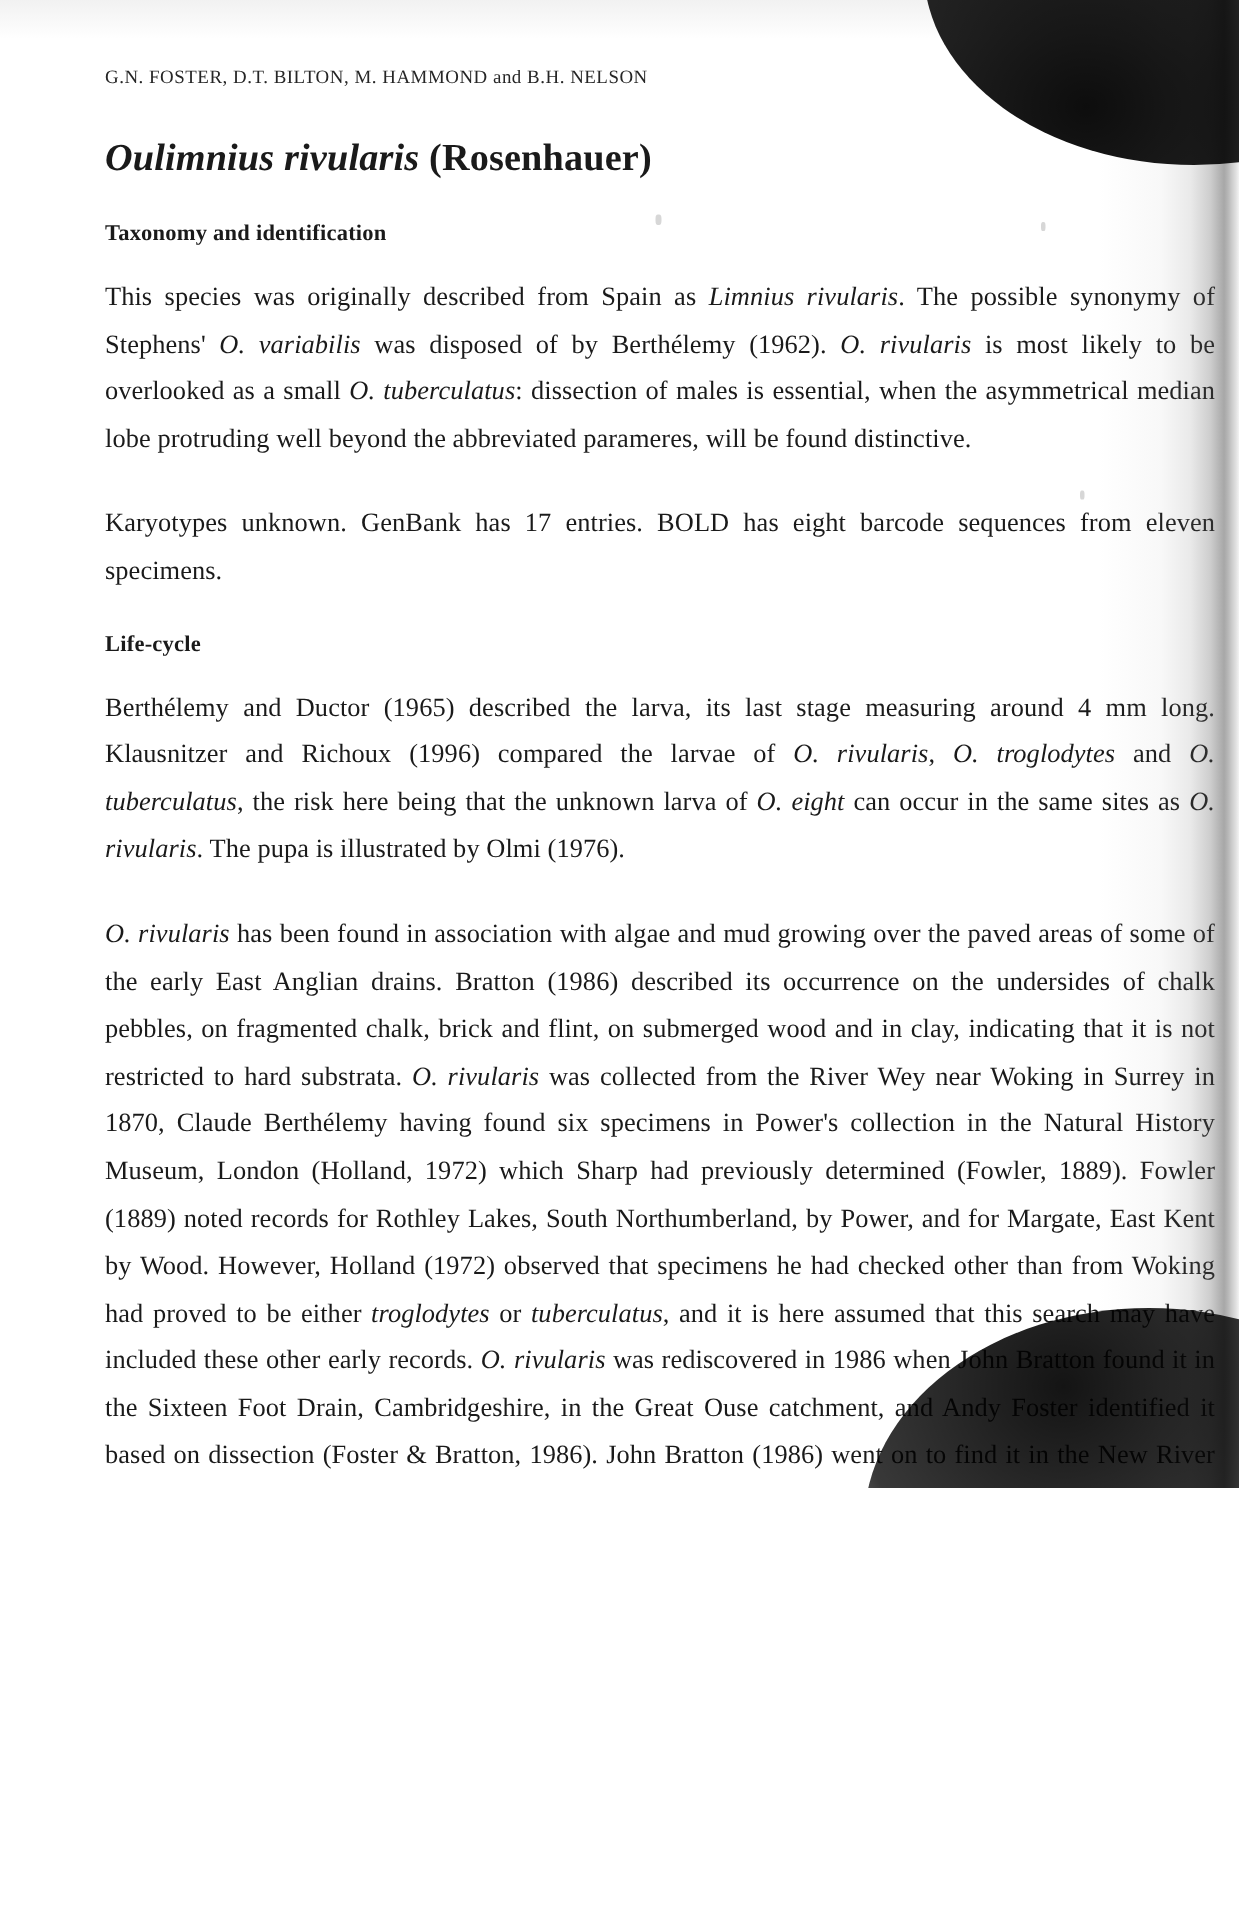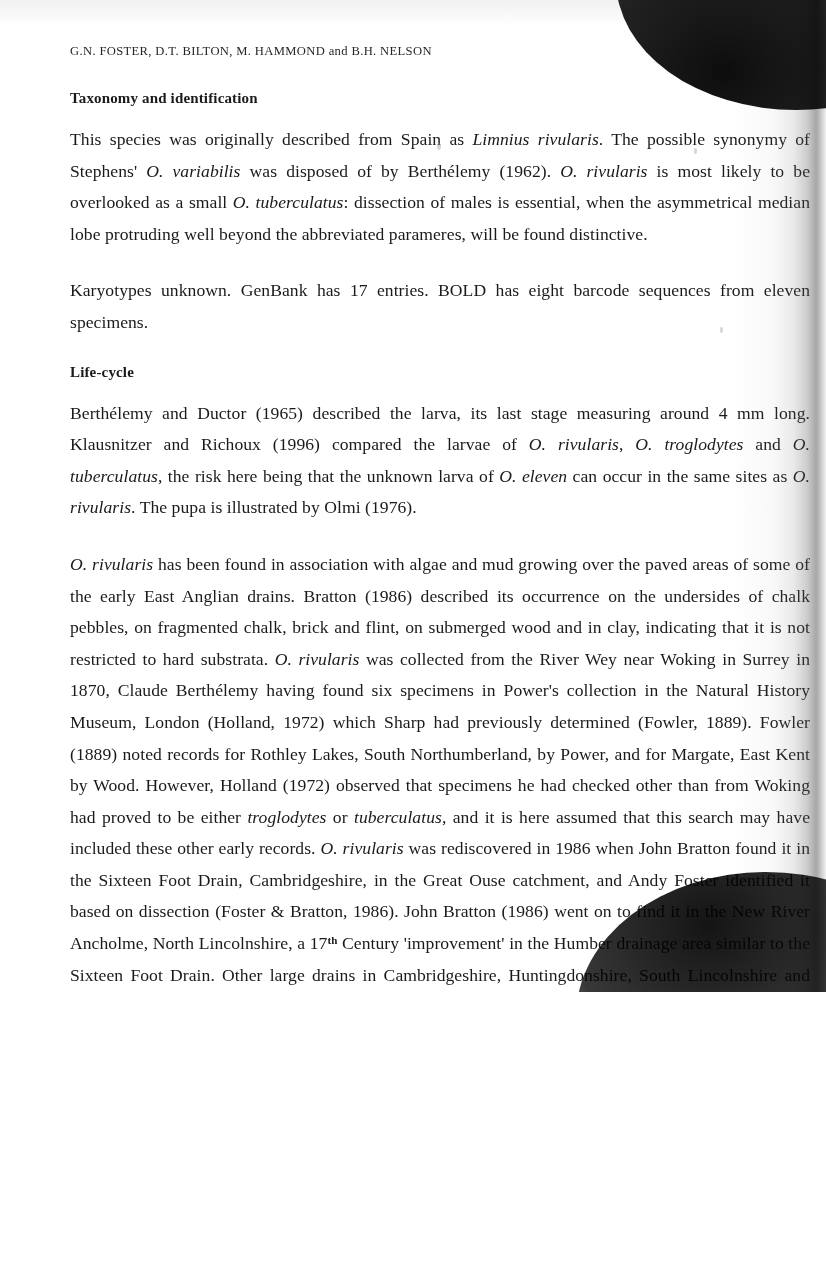--- a/index.html
+++ b/index.html
@@ -159,30 +159,31 @@
   <div class="corner-br"></div>
 
   <div class="speck" style="left:437px; top:143px; width:4px; height:7px;"></div>
   <div class="speck" style="left:694px; top:148px; width:3px; height:6px;"></div>
   <div class="speck" style="left:720px; top:327px; width:3px; height:6px;"></div>
 
   <div class="content">
 
     <div class="running-head">G.N. FOSTER, D.T. BILTON, M. HAMMOND and B.H. NELSON</div>
 
+    <h1 class="species-title"><span class="sci">Oulimnius rivularis</span> <span>(Rosenhauer)</span></h1>
 
     <h2 class="section">Taxonomy and identification</h2>
 
     <p class="body">This species was originally described from Spain as <i>Limnius rivularis</i>. The possible synonymy of Stephens' <i>O. variabilis</i> was disposed of by Berthélemy (1962). <i>O. rivularis</i> is most likely to be overlooked as a small <i>O. tuberculatus</i>: dissection of males is essential, when the asymmetrical median lobe protruding well beyond the abbreviated parameres, will be found distinctive.</p>
 
     <p class="body">Karyotypes unknown. GenBank has 17 entries. BOLD has eight barcode sequences from eleven specimens.</p>
 
     <h2 class="section gap-before">Life-cycle</h2>
 
-    <p class="body">Berthélemy and Ductor (1965) described the larva, its last stage measuring around 4 mm long. Klausnitzer and Richoux (1996) compared the larvae of <i>O. rivularis</i>, <i>O. troglodytes</i> and <i>O. tuberculatus</i>, the risk here being that the unknown larva of <i>O. eleven</i> can occur in the same sites as <i>O. rivularis</i>. The pupa is illustrated by Olmi (1976).</p>
+    <p class="body">Berthélemy and Ductor (1965) described the larva, its last stage measuring around 4 mm long. Klausnitzer and Richoux (1996) compared the larvae of <i>O. rivularis</i>, <i>O. troglodytes</i> and <i>O. tuberculatus</i>, the risk here being that the unknown larva of <i>O. eight</i> can occur in the same sites as <i>O. rivularis</i>. The pupa is illustrated by Olmi (1976).</p>
 
 
     <p class="body tight"><i>O. rivularis</i> has been found in association with algae and mud growing over the paved areas of some of the early East Anglian drains. Bratton (1986) described its occurrence on the undersides of chalk pebbles, on fragmented chalk, brick and flint, on submerged wood and in clay, indicating that it is not restricted to hard substrata. <i>O. rivularis</i> was collected from the River Wey near Woking in Surrey in 1870, Claude Berthélemy having found six specimens in Power's collection in the Natural History Museum, London (Holland, 1972) which Sharp had previously determined (Fowler, 1889). Fowler (1889) noted records for Rothley Lakes, South Northumberland, by Power, and for Margate, East Kent by Wood. However, Holland (1972) observed that specimens he had checked other than from Woking had proved to be either <i>troglodytes</i> or <i>tuberculatus</i>, and it is here assumed that this search may have included these other early records. <i>O. rivularis</i> was rediscovered in 1986 when John Bratton found it in the Sixteen Foot Drain, Cambridgeshire, in the Great Ouse catchment, and Andy Foster identified it based on dissection (Foster &amp; Bratton, 1986). John Bratton (1986) went on to find it in the New River Ancholme, North Lincolnshire, a 17<sup>th</sup> Century 'improvement' in the Humber drainage area similar to the Sixteen Foot Drain. Other large drains in Cambridgeshire, Huntingdonshire, South Lincolnshire and West Norfolk have also been found to support this species. In 2002 Robert Merritt found <i>O. rivularis</i> in 28 sites in the 18<sup>th</sup> Century Chesterfield Canal in Nottinghamshire. <i>O. rivularis</i> has also been found on the site of the Whittlesey Mere, Cambridgeshire, by Andy Foster in 1987, and in artificial lakes: Hackthorn Hall Lake in North Lincolnshire by Andy Godfrey in 1995 and the Daneshill Lakes in Nottinghamshire by Peter Kirby in 1998. The flight ability of this species should be investigated, starting with the state of the wings.</p>
 
   </div>
 
   <div class="folio">124</div>
 
 </div>
 

